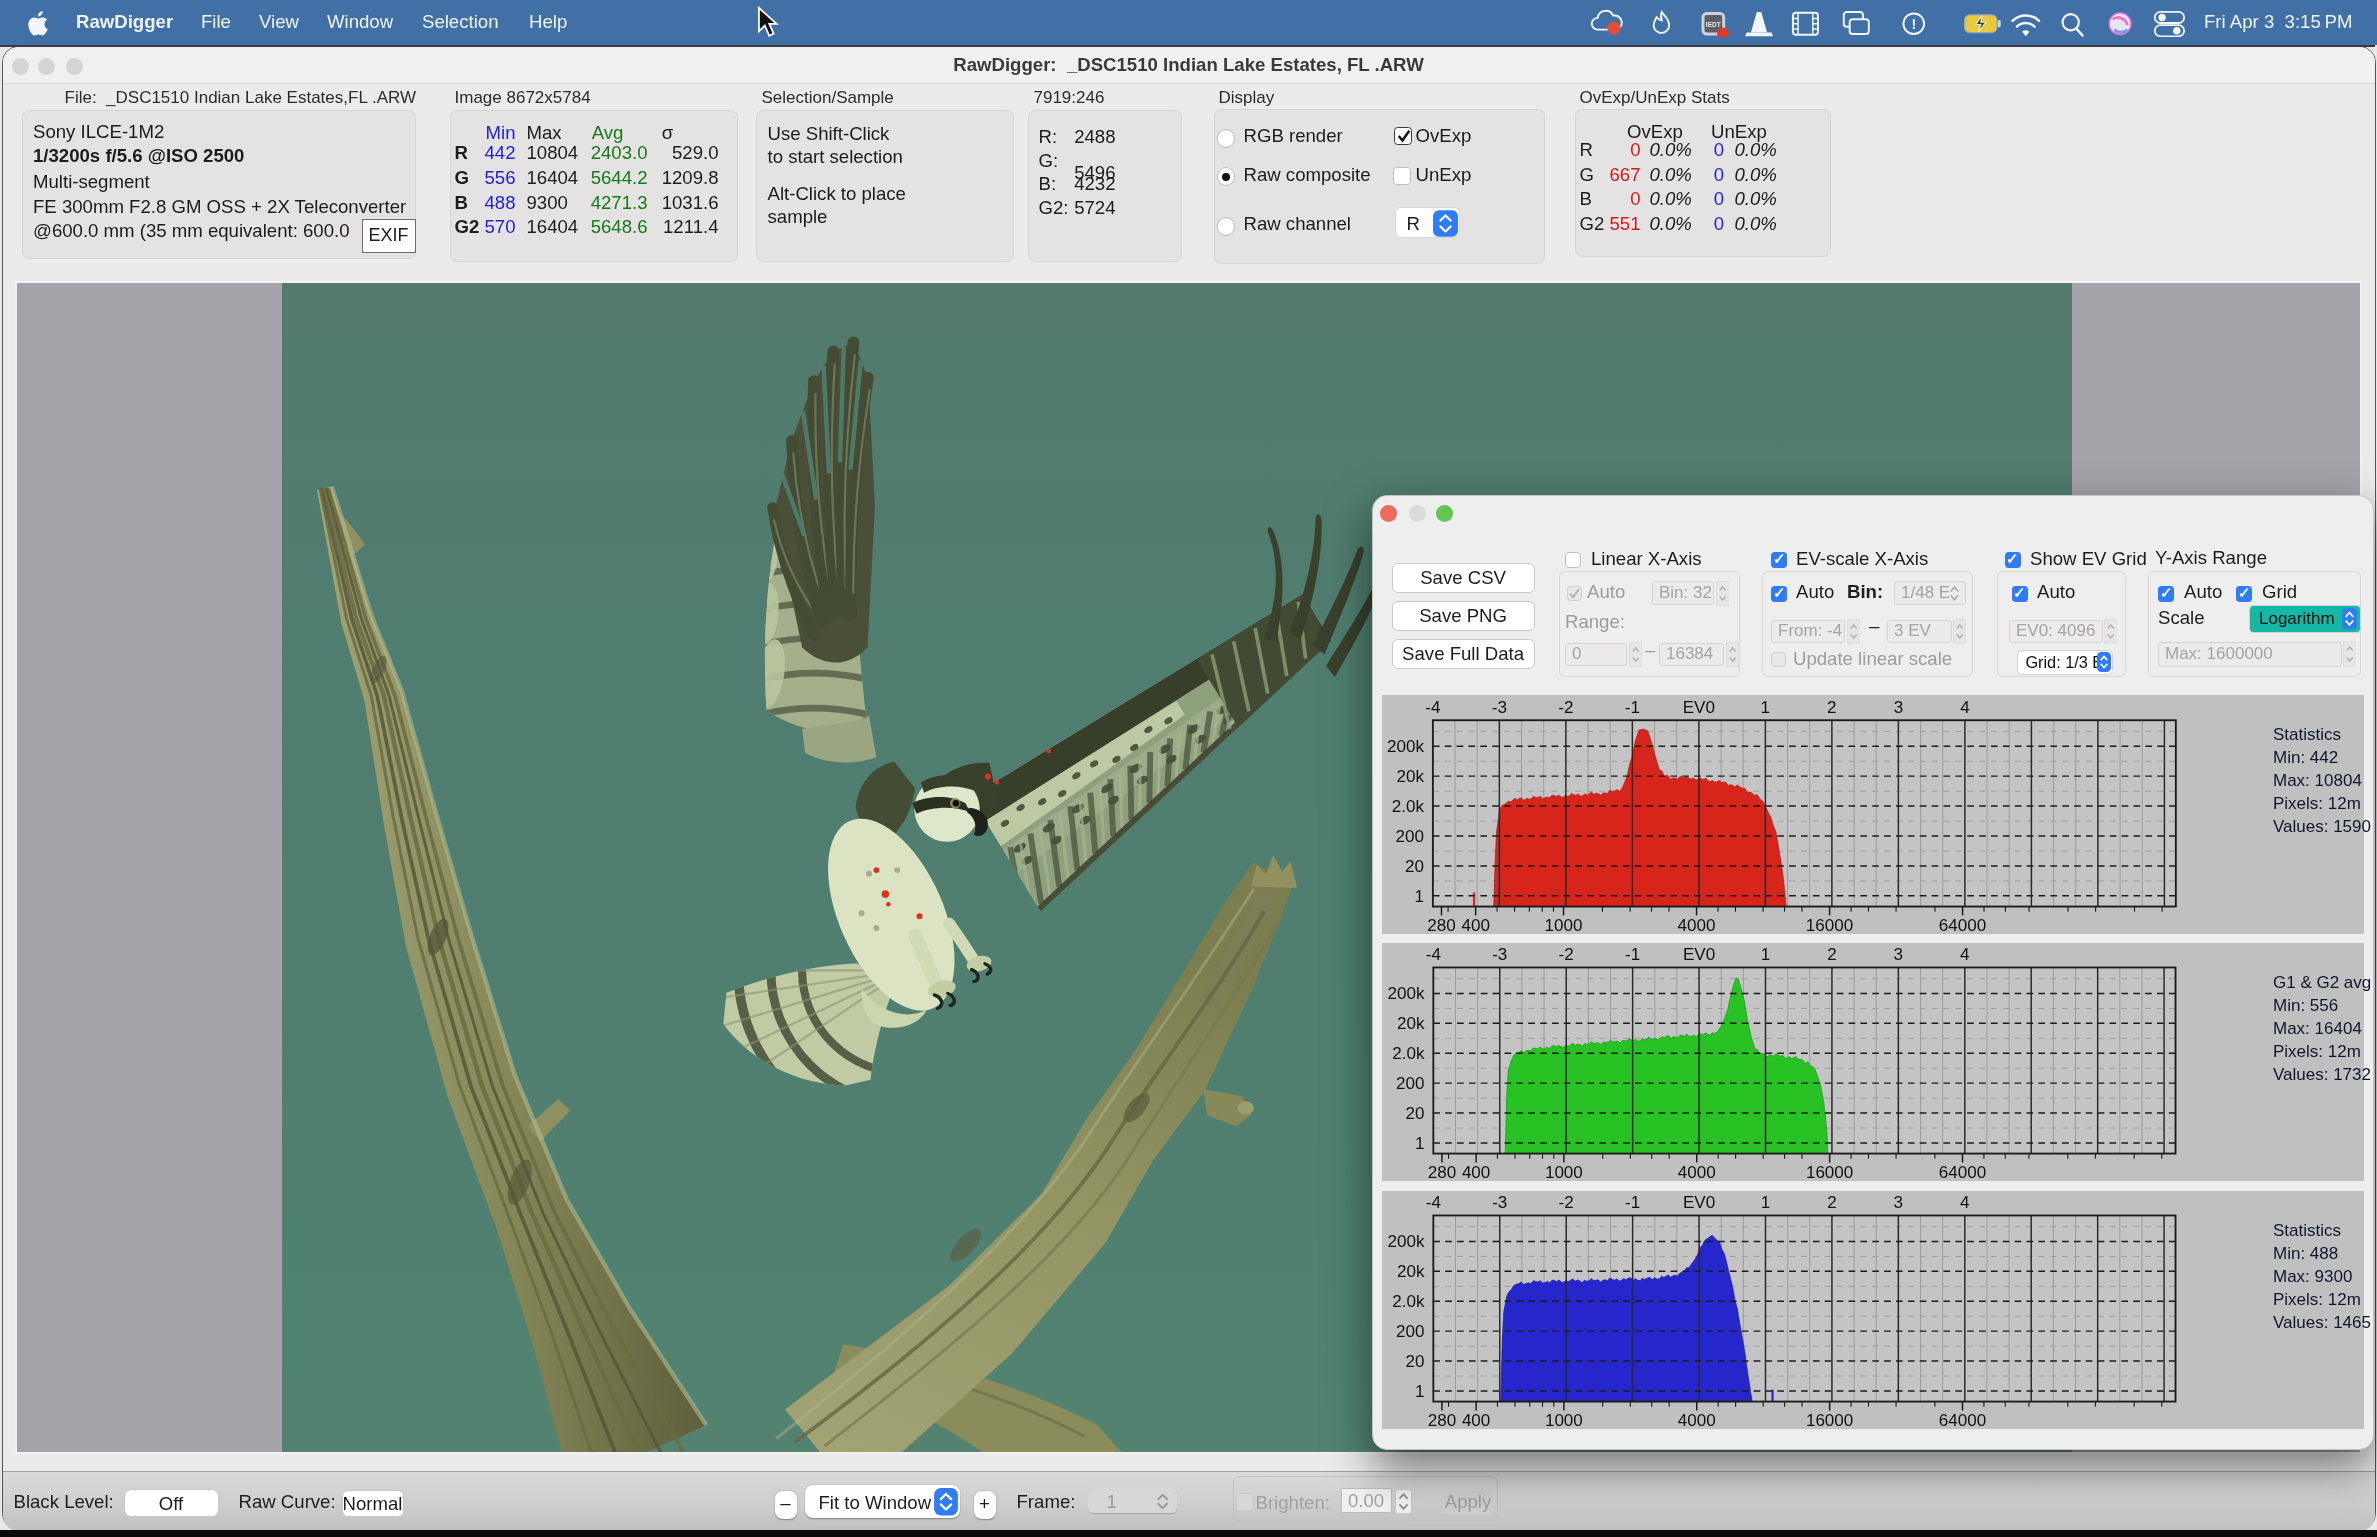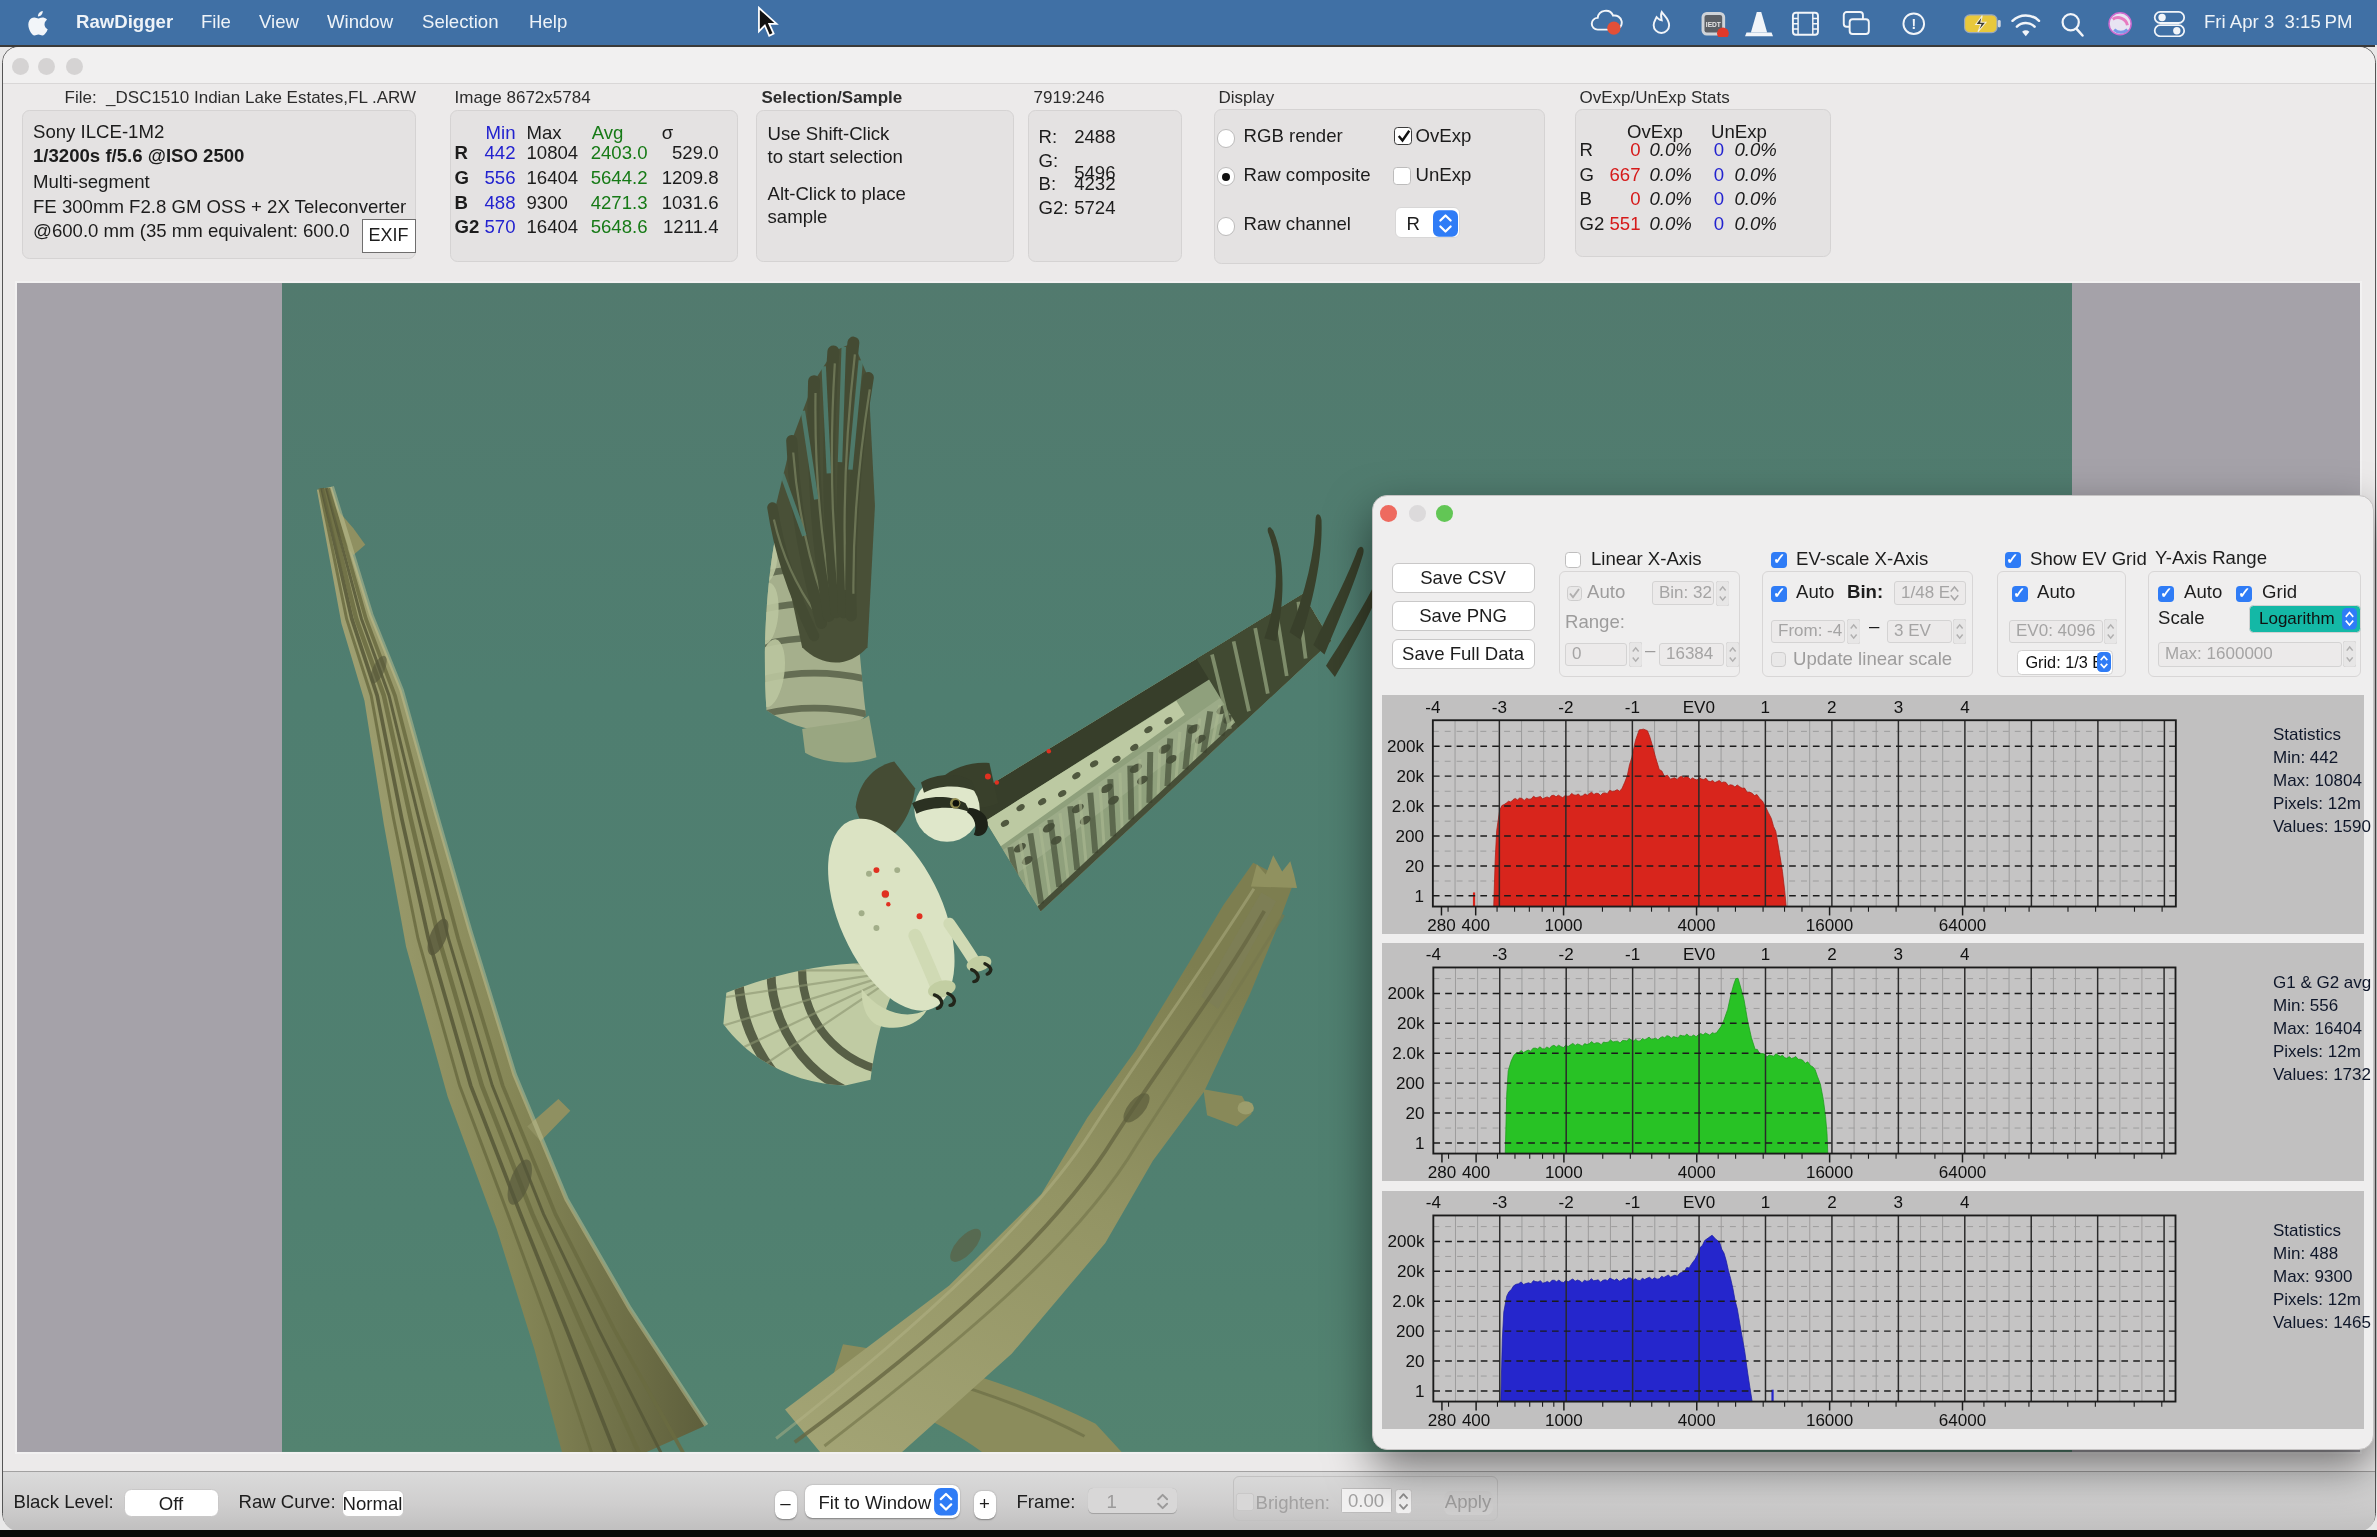--- a/index.html
+++ b/index.html
@@ -104,20 +104,21 @@
     <div class="mi abs" style="left:2204px;top:11px;">Fri Apr 3&nbsp; 3:15 PM</div>
   </div>
   <svg class="abs" style="left:756px;top:6px;" width="25" height="33" viewBox="0 0 34 44">
  <path d="M4 2 L4 34 L12 26 L18 40 L24 37 L18 24 L28 24 Z" fill="#111" stroke="#fff" stroke-width="2.4"></path>
 </svg>
   <div id="mainwin">
     <div class="abs" style="left:0;top:0;width:2372px;height:36px;background:#f1f0f0;border-bottom:0.7px solid #d9d7d7;border-radius:15.6px 15.6px 0 0;"></div>
     <div class="tl" style="left:9.7px;top:11px;background:#d5d3d3;"></div>
     <div class="tl" style="left:35px;top:11px;background:#d5d3d3;"></div>
     <div class="tl" style="left:63px;top:11px;background:#d5d3d3;"></div>
+    <div id="wintitle">RawDigger:&nbsp; _DSC1510 Indian Lake Estates, FL .ARW</div>
     <div id="panels">
       <div class="plabel" style="left:62px;top:41px;">File:&nbsp; _DSC1510 Indian Lake Estates,FL .ARW</div>
       <div class="pbox" style="left:19.3px;top:63px;width:394px;height:149px;"></div>
       <div class="t25" style="left:30.5px;top:74px;">Sony ILCE-1M2</div>
       <div class="t25" style="left:30.5px;top:98px;font-weight:bold;">1/3200s f/5.6 @ISO 2500</div>
       <div class="t25" style="left:30.5px;top:124px;">Multi-segment</div>
       <div class="t25" style="left:30.5px;top:149px;">FE 300mm F2.8 GM OSS + 2X Teleconverter</div>
       <div class="t25" style="left:30.5px;top:173px;">@600.0 mm (35 mm equivalent: 600.0</div>
       <div class="abs" style="left:359px;top:172px;width:54px;height:34px;background:#fff;border:1.5px solid #6f6e6e;box-sizing:border-box;font-size:18px;color:#1d1d1d;text-align:center;line-height:31px;">EXIF</div>
 
@@ -141,21 +142,21 @@
       <div class="t25" style="left:457px;top:145px;width:56px;text-align:right;color:#2222cf;">488</div>
       <div class="t25" style="left:524px;top:145px;">9300</div>
       <div class="t25" style="left:565px;top:145px;width:80px;text-align:right;color:#167a16;">4271.3</div>
       <div class="t25" style="left:639px;top:145px;width:77px;text-align:right;">1031.6</div>
       <div class="t25" style="left:452px;top:169px;font-weight:bold;">G2</div>
       <div class="t25" style="left:457px;top:169px;width:56px;text-align:right;color:#2222cf;">570</div>
       <div class="t25" style="left:524px;top:169px;">16404</div>
       <div class="t25" style="left:565px;top:169px;width:80px;text-align:right;color:#167a16;">5648.6</div>
       <div class="t25" style="left:639px;top:169px;width:77px;text-align:right;">1211.4</div>
 
-      <div class="plabel" style="left:759px;top:41px;font-weight:bold;">Selection/Sample</div>
+      <div class="plabel" style="left:759px;top:41px;">Selection/Sample</div>
       <div class="pbox" style="left:753px;top:63px;width:258px;height:152px;"></div>
       <div class="t25" style="left:765px;top:75px;line-height:23px;">Use Shift-Click<br>to start selection</div>
       <div class="t25" style="left:765px;top:135px;line-height:23px;">Alt-Click to place<br>sample</div>
 
       <div class="plabel" style="left:1031px;top:41px;">7919:246</div>
       <div class="pbox" style="left:1025px;top:63px;width:154px;height:152px;"></div>
       <div class="t25" style="left:1036px;top:79px;">R:</div>
       <div class="t25" style="left:1055px;top:79px;width:58px;text-align:right;">2488</div>
       <div class="t25" style="left:1036px;top:103px;">G:</div>
       <div class="t25" style="left:1055px;top:103px;width:58px;text-align:right;margin-top:12px;">5496</div>

